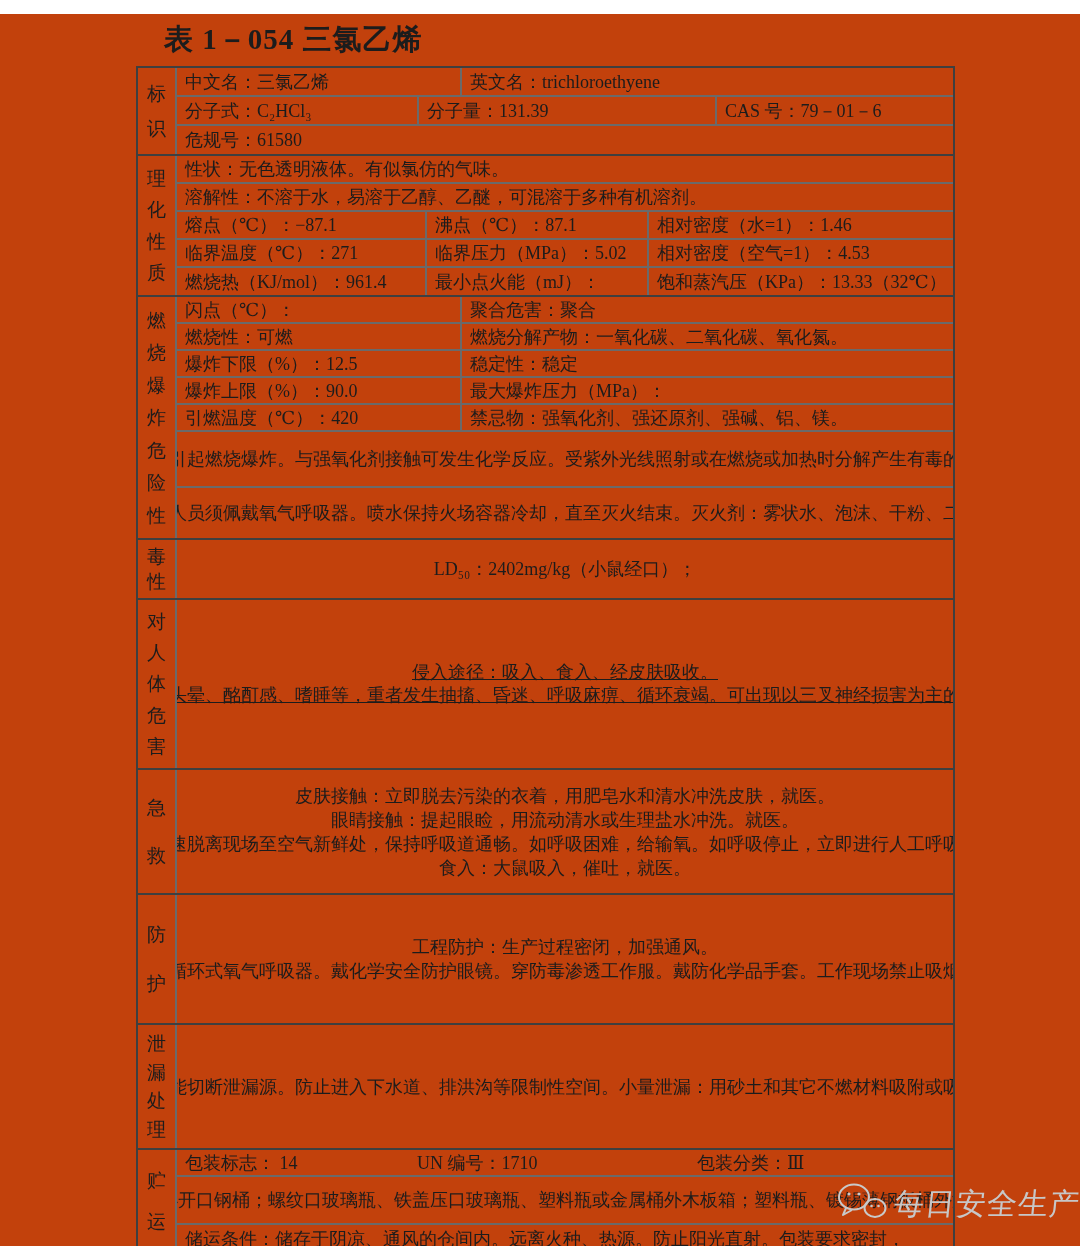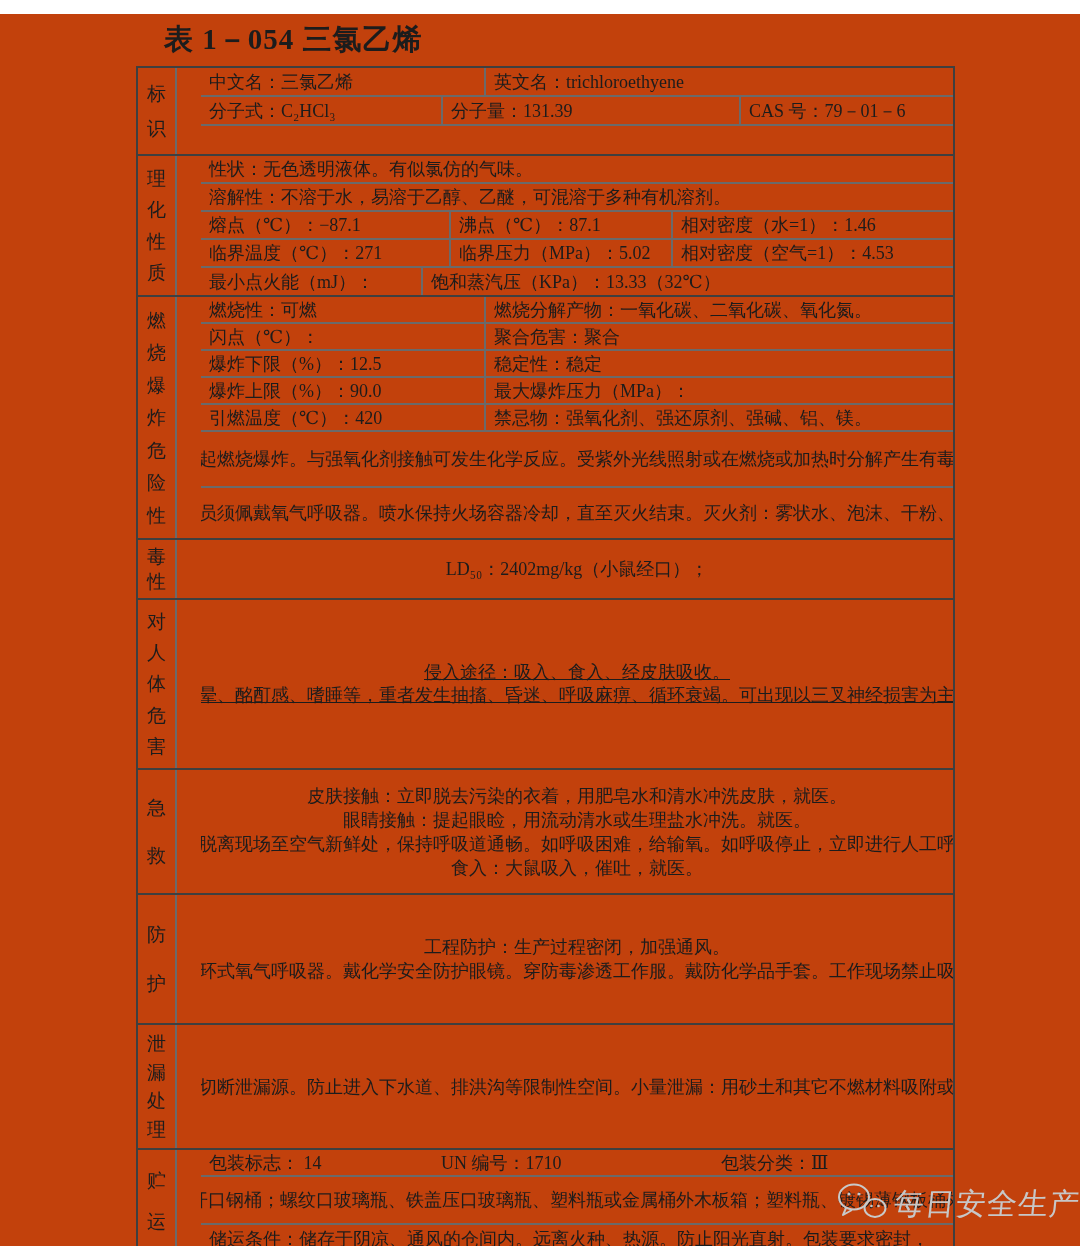--- a/index.html
+++ b/index.html
@@ -32,21 +32,21 @@
   }
   .sec{display:flex;border-bottom:2px solid var(--outer);min-height:0;}
   .sec.last{border-bottom:none;flex:1;}
   .lbl{
     width:39px;flex:0 0 39px;
     border-right:2px solid var(--inner);
     display:flex;flex-direction:column;
     justify-content:space-evenly;align-items:center;
     font-size:19px;line-height:1;
   }
-  .rows{flex:1;display:flex;flex-direction:column;min-width:0;padding-left:24px;}
+  .rows{flex:1;display:flex;flex-direction:column;min-width:0;}
   .row{display:flex;border-bottom:2px solid var(--inner);min-height:0;}
   .row.last{border-bottom:none;flex:1;}
   .cell{
     padding:0 8px;display:flex;align-items:center;
     border-right:2px solid var(--inner);
     white-space:nowrap;overflow:hidden;
   }
   .cell.grow{border-right:none;flex:1;}
   .para{
     padding:1px 9px;display:flex;flex-direction:column;justify-content:center;
@@ -102,20 +102,23 @@
       <div class="rows">
         <div class="row h29">
           <div class="cell w285">中文名：三氯乙烯</div>
           <div class="cell grow">英文名：trichloroethyene</div>
         </div>
         <div class="row h29">
           <div class="cell w242">分子式：C₂HCl₃</div>
           <div class="cell w298">分子量：131.39</div>
           <div class="cell grow">CAS 号：79－01－6</div>
         </div>
+        <div class="row last">
+          <div class="cell grow">危规号：61580</div>
+        </div>
       </div>
     </div>
 
     <div class="sec s2">
       <div class="lbl">
           <span>理</span>
           <span>化</span>
           <span>性</span>
           <span>质</span>
         </div>
@@ -130,44 +133,45 @@
           <div class="cell w250">熔点（℃）：−87.1</div>
           <div class="cell w222">沸点（℃）：87.1</div>
           <div class="cell grow">相对密度（水=1）：1.46</div>
         </div>
         <div class="row h28">
           <div class="cell w250">临界温度（℃）：271</div>
           <div class="cell w222">临界压力（MPa）：5.02</div>
           <div class="cell grow">相对密度（空气=1）：4.53</div>
         </div>
         <div class="row last">
+          <div class="cell w250">燃烧热（KJ/mol）：961.4</div>
           <div class="cell w222">最小点火能（mJ）：</div>
           <div class="cell grow">饱和蒸汽压（KPa）：13.33（32℃）</div>
         </div>
       </div>
     </div>
 
     <div class="sec s3">
       <div class="lbl">
           <span>燃</span>
           <span>烧</span>
           <span>爆</span>
           <span>炸</span>
           <span>危</span>
           <span>险</span>
           <span>性</span>
         </div>
       <div class="rows">
         <div class="row h27">
+          <div class="cell w285">闪点（℃）：</div>
+          <div class="cell grow">聚合危害：聚合</div>
+        </div>
+        <div class="row h27">
           <div class="cell w285">燃烧性：可燃</div>
           <div class="cell grow">燃烧分解产物：一氧化碳、二氧化碳、氧化氮。</div>
-        </div>
-        <div class="row h27">
-          <div class="cell w285">闪点（℃）：</div>
-          <div class="cell grow">聚合危害：聚合</div>
         </div>
         <div class="row h27">
           <div class="cell w285">爆炸下限（%）：12.5</div>
           <div class="cell grow">稳定性：稳定</div>
         </div>
         <div class="row h27">
           <div class="cell w285">爆炸上限（%）：90.0</div>
           <div class="cell grow">最大爆炸压力（MPa）：</div>
         </div>
         <div class="row h27">

